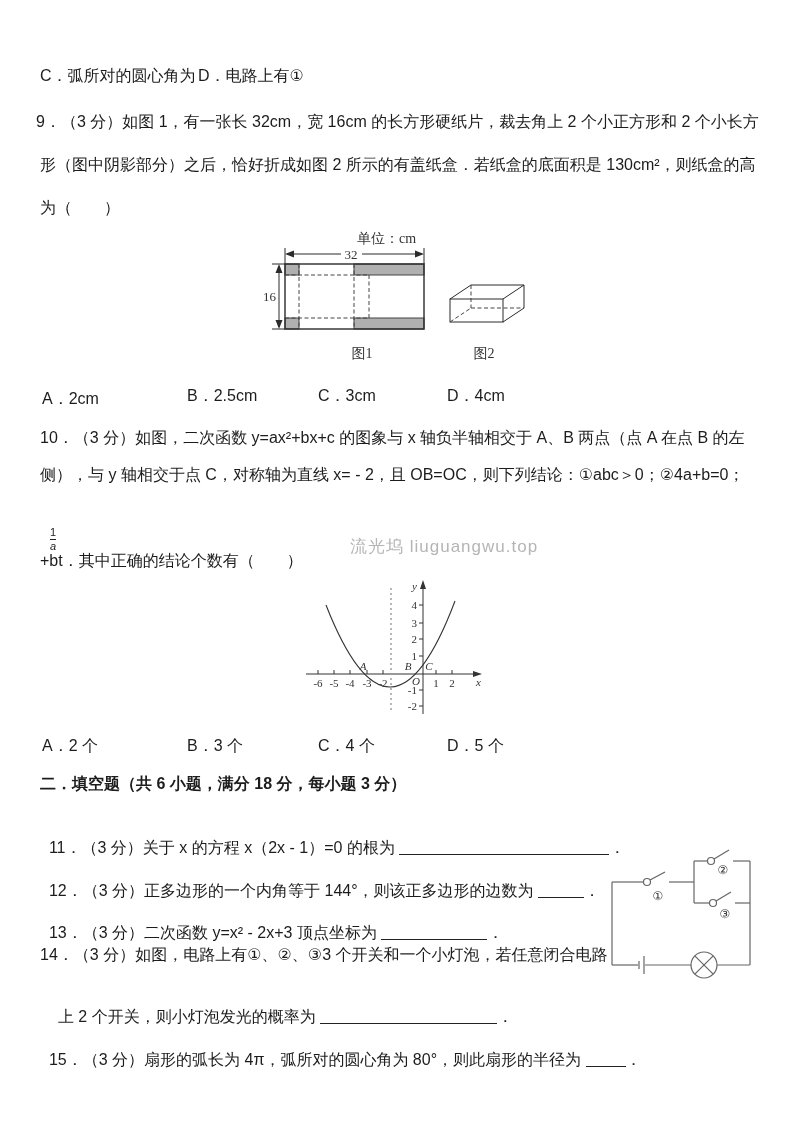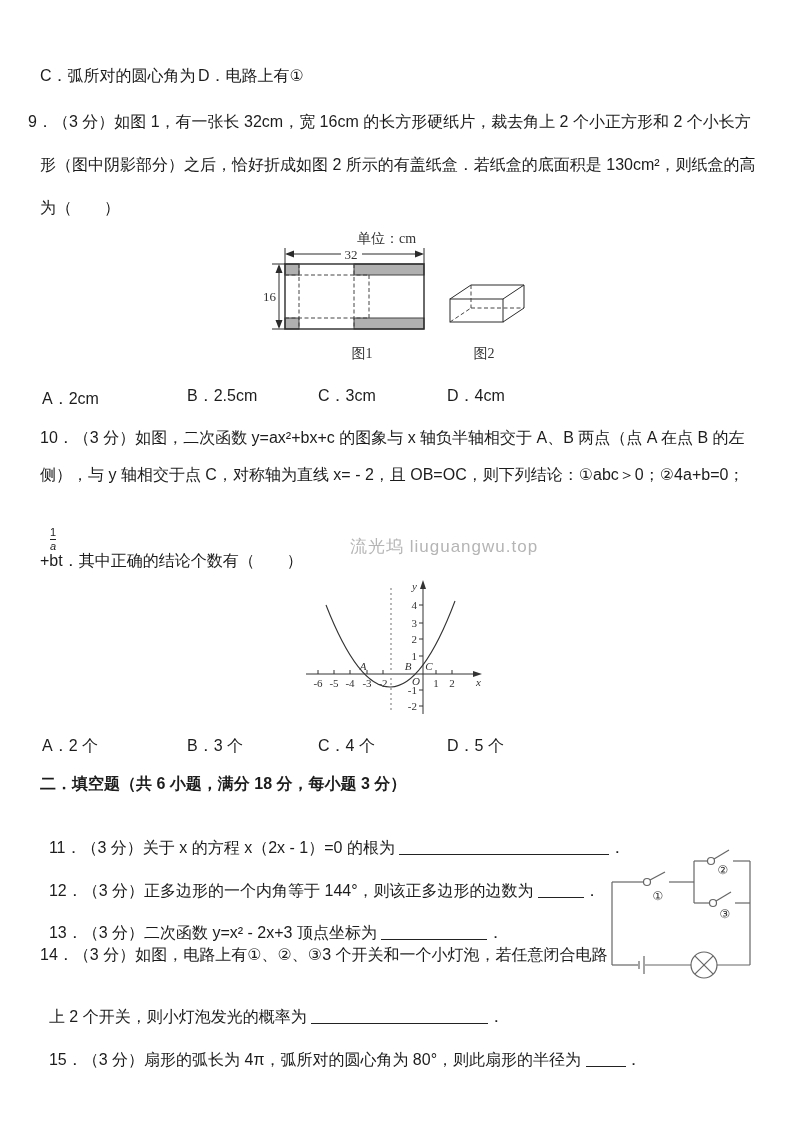--- a/index.html
+++ b/index.html
@@ -24,21 +24,21 @@
   .fig-dash{stroke:#444;stroke-width:1;fill:none;stroke-dasharray:4,2.5;}
   .axis{stroke:#333;stroke-width:1;fill:none;}
   .curve{stroke:#333;stroke-width:1.1;fill:none;}
 </style>
 </head>
 <body>
 
 <span class="opt" style="left:40px;top:66px">C．弧所对的圆心角为</span>
 <span class="opt" style="left:198px;top:66px">D．电路上有①</span>
 
-<div class="t" style="left:28px;top:112px">9．（3 分）如图 1，有一张长 32cm，宽 16cm 的长方形硬纸片，裁去角上 2 个小正方形和 2 个小长方</div>
+<div class="t" style="left:36px;top:112px">9．（3 分）如图 1，有一张长 32cm，宽 16cm 的长方形硬纸片，裁去角上 2 个小正方形和 2 个小长方</div>
 <div class="t" style="left:40px;top:155px">形（图中阴影部分）之后，恰好折成如图 2 所示的有盖纸盒．若纸盒的底面积是 130cm²，则纸盒的高</div>
 <div class="t" style="left:40px;top:198px">为（　　）</div>
 
 <svg style="left:256px;top:224px" width="282" height="142" viewBox="0 0 282 142">
   <text x="101" y="19" font-size="14">单位：cm</text>
 
   <line class="fig-thin" x1="29" y1="24" x2="29" y2="40"></line>
   <line class="fig-thin" x1="168" y1="24" x2="168" y2="40"></line>
   <line class="fig-thin" x1="31" y1="30" x2="85" y2="30"></line>
   <line class="fig-thin" x1="106" y1="30" x2="166" y2="30"></line>
@@ -153,21 +153,21 @@
 <div class="t" style="left:40px;top:818px">
   <span>11．（3 分）关于 x 的方程 x（2x - 1）=0 的根为 </span><span class="blank" style="width:210px"></span><span>．</span>
 </div>
 <div class="t" style="left:40px;top:861px">
   <span>12．（3 分）正多边形的一个内角等于 144°，则该正多边形的边数为 </span><span class="blank" style="width:46px"></span><span>．</span>
 </div>
 <div class="t" style="left:40px;top:903px">
   <span>13．（3 分）二次函数 y=x² - 2x+3 顶点坐标为 </span><span class="blank" style="width:106px"></span><span>．</span>
 </div>
 <div class="t" style="left:40px;top:945px">14．（3 分）如图，电路上有①、②、③3 个开关和一个小灯泡，若任意闭合电路</div>
-<div class="t" style="left:40px;top:987px">
+<div class="t" style="left:49px;top:987px">
   <span>上 2 个开关，则小灯泡发光的概率为 </span><span class="blank" style="width:177px"></span><span>．</span>
 </div>
 <div class="t" style="left:40px;top:1030px">
   <span>15．（3 分）扇形的弧长为 4π，弧所对的圆心角为 80°，则此扇形的半径为 </span><span class="blank" style="width:40px"></span><span>．</span>
 </div>
 
 <svg style="left:603px;top:840px" width="165" height="142" viewBox="0 0 165 142">
 
   <line class="wire" x1="9" y1="42" x2="9" y2="125"></line>
   <line class="wire" x1="147" y1="21" x2="147" y2="125"></line>

